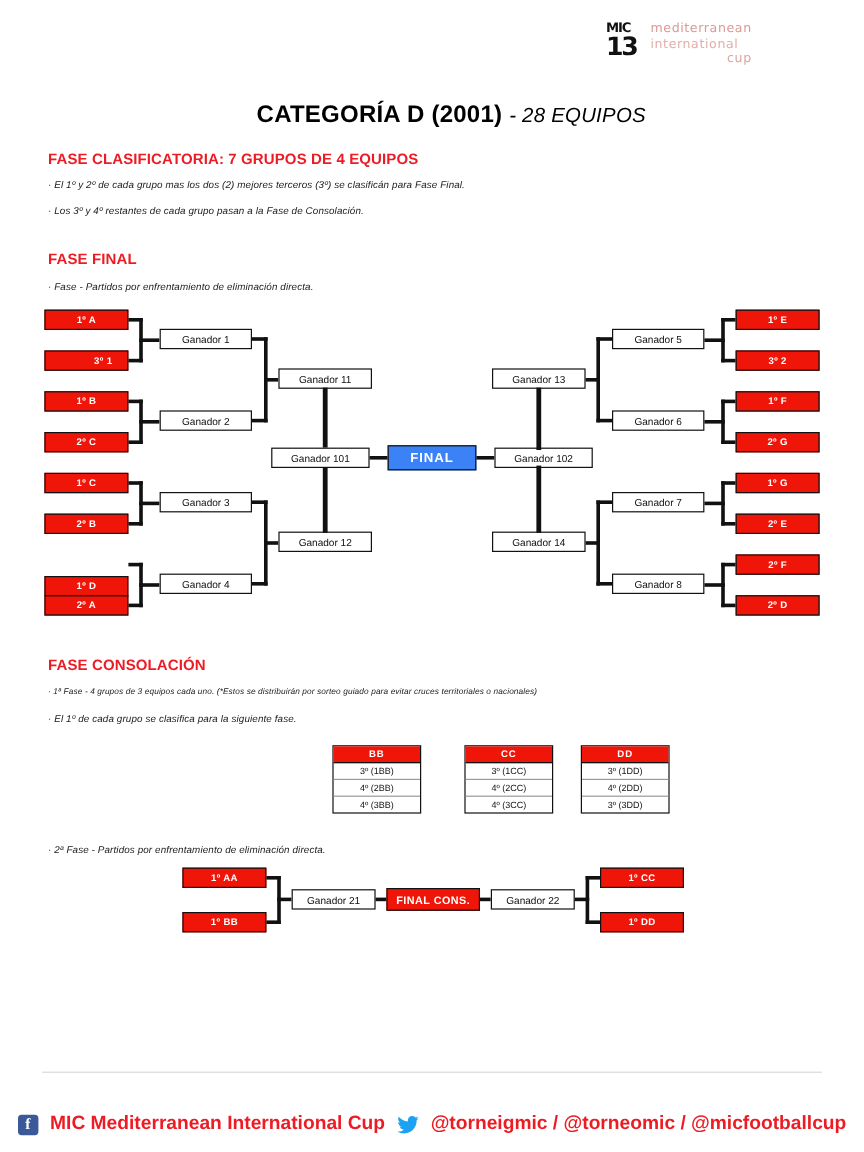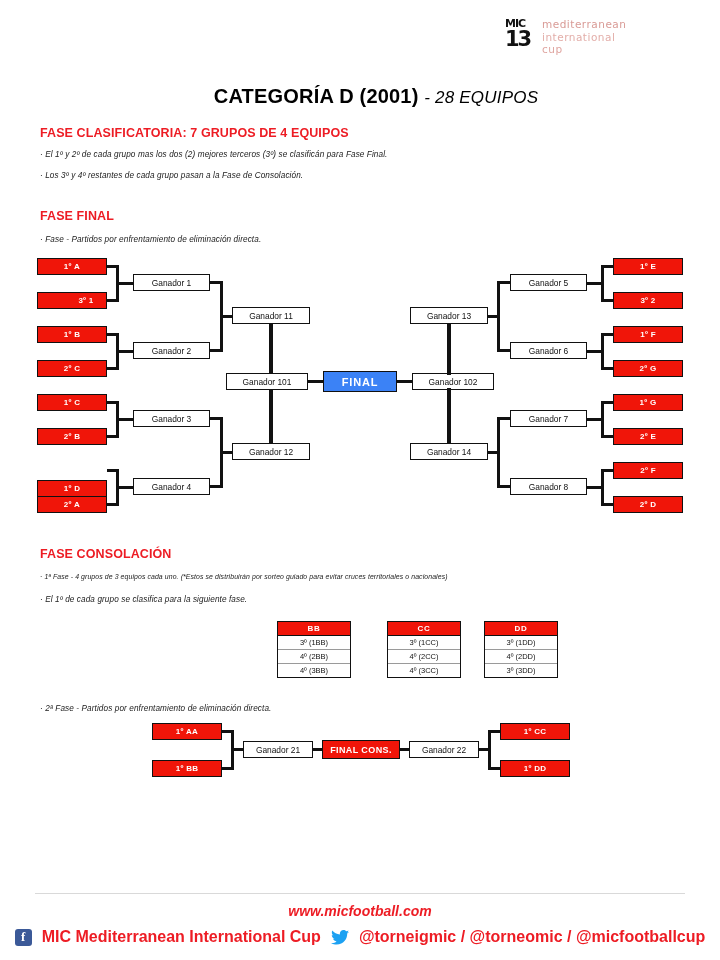--- a/index.html
+++ b/index.html
@@ -15,21 +15,21 @@
 
   
   .logo{position:absolute;left:505px;top:18px;width:165px;height:40px;display:flex;align-items:flex-start;}
   .logo-mark{width:30px;height:34px;position:relative;margin-right:7px;flex:none;}
   .logo-mic{position:absolute;left:0;top:0;font-size:11px;font-weight:bold;letter-spacing:-1px;color:#111;line-height:11px;font-family:"DejaVu Sans", sans-serif;}
   .logo-13{position:absolute;left:0;top:11px;font-size:21px;font-weight:bold;letter-spacing:-2px;color:#111;line-height:21px;font-family:"DejaVu Sans", sans-serif;}
   .logo-words{padding-top:1px;}
   .logo-words div{font-size:10.5px;line-height:10.5px;color:#E0A5A0;letter-spacing:.5px;font-family:"DejaVu Sans", sans-serif;text-transform:lowercase;margin-bottom:2px;}
   .logo-words div.w1{color:#D99B96;}
   .logo-words div.w2{color:#E3AEA9;}
-  .logo-words div.w3{color:#DFA49F;}
+  .logo-words div.w3{color:#DFA49F;text-align:right;}
 
   
   .title{position:absolute;left:0;right:0;top:85px;text-align:center;font-size:20px;font-weight:bold;letter-spacing:.2px;padding-left:32px;}
   .title .sub{font-weight:normal;font-style:italic;font-size:17px;}
 
   
   .sect{position:absolute;color:#ED1C24;font-weight:bold;font-size:12.5px;letter-spacing:.1px;}
   .note{position:absolute;font-style:italic;font-size:8.2px;color:#1a1a1a;letter-spacing:.1px;white-space:nowrap;}
   .note.small{font-size:6.9px;}
 
@@ -229,21 +229,20 @@
   <div class="bx white" style="left:409px;top:741px;width:70px;height:17px;">Ganador 22</div>
 
   <div class="ln" style="left:479px;top:748px;width:12px;height:3px;"></div>
   <div class="ln" style="left:488px;top:730px;width:3px;height:40px;"></div>
   <div class="ln" style="left:488px;top:730px;width:12px;height:3px;"></div>
   <div class="ln" style="left:488px;top:767px;width:12px;height:3px;"></div>
   <div class="bx red" style="left:500px;top:723px;width:70px;height:17px;">1º CC</div>
   <div class="bx red" style="left:500px;top:760px;width:70px;height:17px;">1º DD</div>
 
   <div class="rule" style="top:893px;"></div>
-  <div class="site" style="top:903px;">www.micfootball.com</div>
   <div class="social" style="top:928px;">
     <span class="fb">f</span>
     <span class="soc-txt">MIC Mediterranean International Cup</span>
     <svg class="tw" viewBox="0 0 24 20">
       <path fill="#1DA1F2" d="M24 2.4c-.9.4-1.8.7-2.8.8 1-.6 1.8-1.6 2.2-2.7-.9.6-2 1-3.1 1.2C19.4.6 18.1 0 16.7 0c-2.7 0-4.9 2.2-4.9 4.9 0 .4 0 .8.1 1.1C7.8 5.8 4.1 3.8 1.7.8c-.4.7-.6 1.6-.6 2.5 0 1.7.9 3.2 2.2 4.1-.8 0-1.6-.2-2.2-.6v.1c0 2.4 1.7 4.4 3.9 4.8-.4.1-.8.2-1.3.2-.3 0-.6 0-.9-.1.6 2 2.4 3.4 4.6 3.4-1.7 1.3-3.8 2.1-6.1 2.1-.4 0-.8 0-1.2-.1 2.2 1.4 4.8 2.2 7.5 2.2 9.1 0 14-7.5 14-14v-.6c1-.7 1.8-1.6 2.4-2.6z"></path>
     </svg>
     <span class="soc-txt">@torneigmic / @torneomic / @micfootballcup</span>
   </div>
 
 </div>

